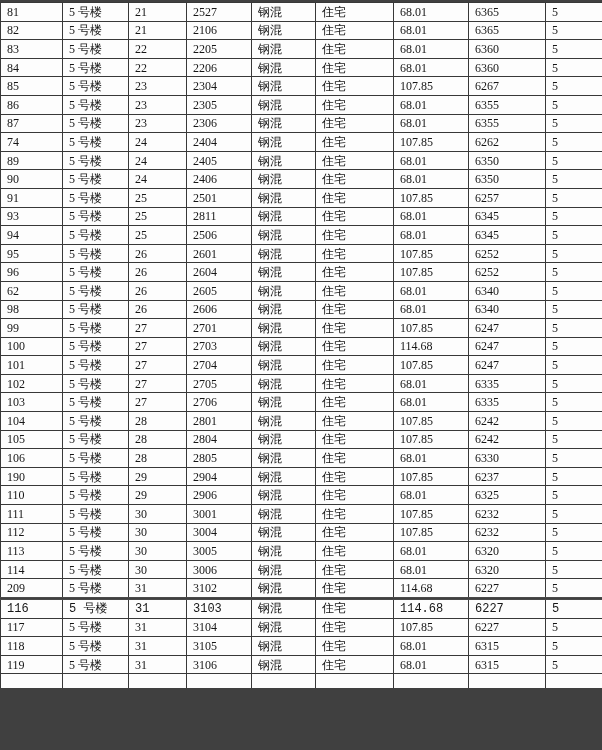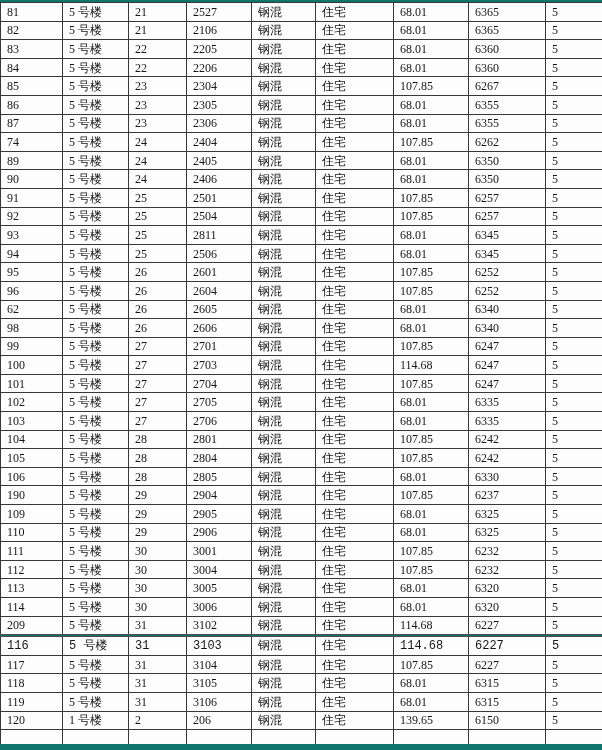--- a/index.html
+++ b/index.html
@@ -5,21 +5,21 @@
   html, body {
     margin: 0;
     padding: 0;
     background: #ffffff;
   }
   .page {
     position: relative;
     width: 602px;
     height: 750px;
     overflow: hidden;
-    background: #0f766e;
+    background: #404040;
     font-family: "Liberation Serif", "DejaVu Serif", serif;
   }
   table.grid {
     border-collapse: collapse;
     table-layout: fixed;
     width: 601px;
     margin: 2px 0 0 0;
   }
   table.grid td {
     border: 1px solid #383838;
@@ -175,31 +175,20 @@
           <td>5 号楼</td>
           <td>25</td>
           <td>2501</td>
           <td>钢混</td>
           <td>住宅</td>
           <td>107.85</td>
           <td>6257</td>
           <td>5</td>
         </tr>
         <tr>
-          <td>92</td>
-          <td>5 号楼</td>
-          <td>25</td>
-          <td>2504</td>
-          <td>钢混</td>
-          <td>住宅</td>
-          <td>107.85</td>
-          <td>6257</td>
-          <td>5</td>
-        </tr>
-        <tr>
           <td>93</td>
           <td>5 号楼</td>
           <td>25</td>
           <td>2811</td>
           <td>钢混</td>
           <td>住宅</td>
           <td>68.01</td>
           <td>6345</td>
           <td>5</td>
         </tr>
@@ -351,31 +340,20 @@
           <td>5 号楼</td>
           <td>29</td>
           <td>2904</td>
           <td>钢混</td>
           <td>住宅</td>
           <td>107.85</td>
           <td>6237</td>
           <td>5</td>
         </tr>
         <tr>
-          <td>109</td>
-          <td>5 号楼</td>
-          <td>29</td>
-          <td>2905</td>
-          <td>钢混</td>
-          <td>住宅</td>
-          <td>68.01</td>
-          <td>6325</td>
-          <td>5</td>
-        </tr>
-        <tr>
           <td>110</td>
           <td>5 号楼</td>
           <td>29</td>
           <td>2906</td>
           <td>钢混</td>
           <td>住宅</td>
           <td>68.01</td>
           <td>6325</td>
           <td>5</td>
         </tr>
@@ -469,31 +447,20 @@
         </tr>
         <tr>
           <td>119</td>
           <td>5 号楼</td>
           <td>31</td>
           <td>3106</td>
           <td>钢混</td>
           <td>住宅</td>
           <td>68.01</td>
           <td>6315</td>
-          <td>5</td>
-        </tr>
-        <tr>
-          <td>120</td>
-          <td>1 号楼</td>
-          <td>2</td>
-          <td>206</td>
-          <td>钢混</td>
-          <td>住宅</td>
-          <td>139.65</td>
-          <td>6150</td>
           <td>5</td>
         </tr>
         <tr class="partial-row">
           <td></td>
           <td></td>
           <td></td>
           <td></td>
           <td></td>
           <td></td>
           <td></td>

